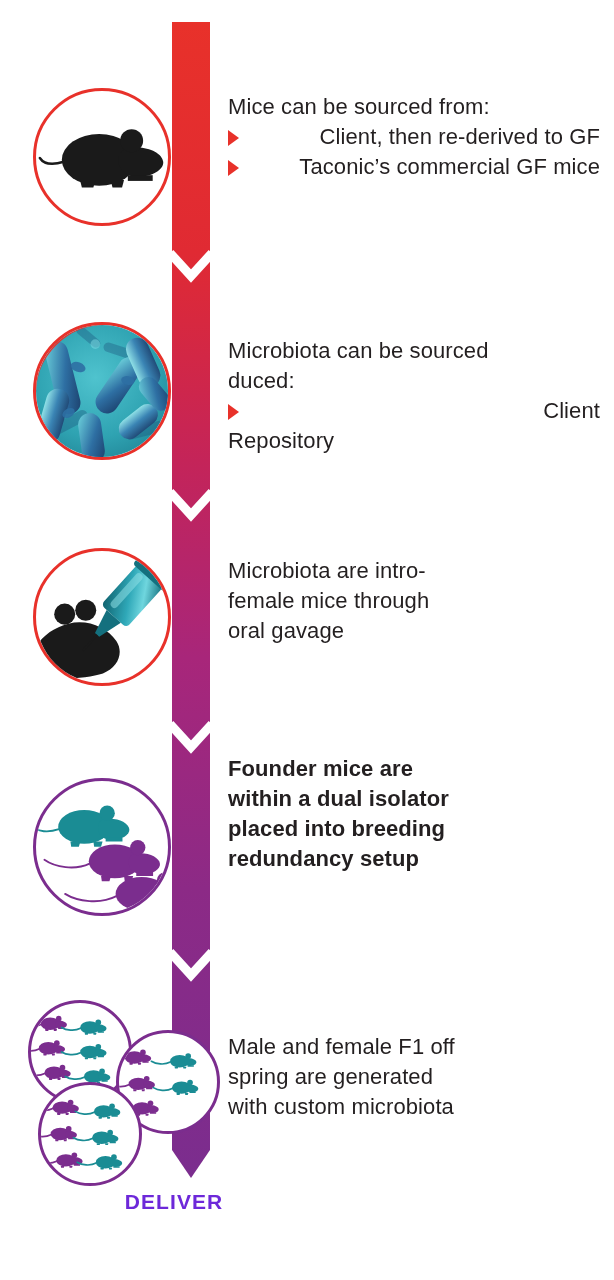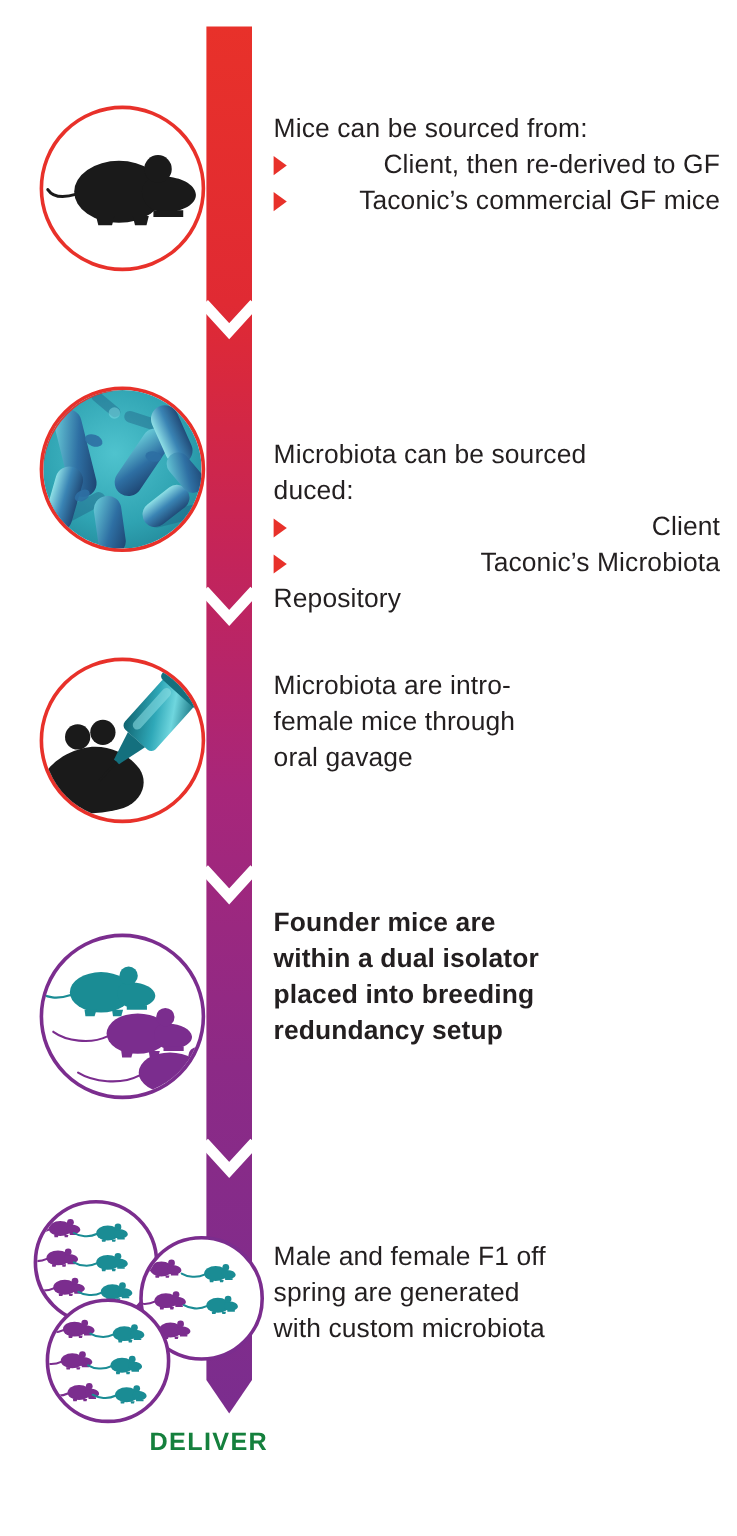--- a/index.html
+++ b/index.html
@@ -31,35 +31,35 @@
     flex:0 0 auto;
     width:0;height:0;
     border-left:11px solid #e8312a;
     border-top:8px solid transparent;
     border-bottom:8px solid transparent;
     margin-top:8px;margin-right:9px;
   }
   .bullet-line .btxt{display:block;}
 
   #t1{top:92px;}
-  #t2{top:336px;margin-top:28px;}
+  #t2{top:336px;}
   #t3{top:556px;}
   #t4{top:754px;font-weight:bold;}
   #t5{top:1032px;}
 
   
   .caption{
     position:absolute;
     left:0;top:1188px;width:348px;
     text-align:center;
     font-size:21px;
     font-weight:bold;
     letter-spacing:1.1px;
     line-height:27px;
-    color:#15803d;
+    color:#6d28d9;
   }
   .caption span{display:block;}
 
   
   .circ{position:absolute;border-radius:50%;background:#ffffff;box-sizing:border-box;}
   .c-red{border:3px solid #e8312a;}
   .c-purple{border:3px solid #7b2d8e;}
 
   #circ1{left:33px;top:88px;width:138px;height:138px;}
   #circ2{left:33px;top:322px;width:138px;height:138px;overflow:hidden;border:3px solid #e8312a;}
@@ -466,24 +466,20 @@
       </div>
     </div>
 
     <div class="step-text" id="t2">
       <span class="line">Microbiota can be sourced</span>
       <span class="line">duced:</span>
       <div class="bullet-line">
         <span class="tri"></span>
         <span class="btxt">Client</span>
       </div>
-      <div class="bullet-line">
-        <span class="tri"></span>
-        <span class="btxt">Taconic’s Microbiota</span>
-      </div>
       <span class="line">Repository</span>
     </div>
 
     <div class="step-text" id="t3">
       <span class="line">Microbiota are intro-</span>
       <span class="line">female mice through</span>
       <span class="line">oral gavage</span>
     </div>
 
     <div class="step-text" id="t4">

